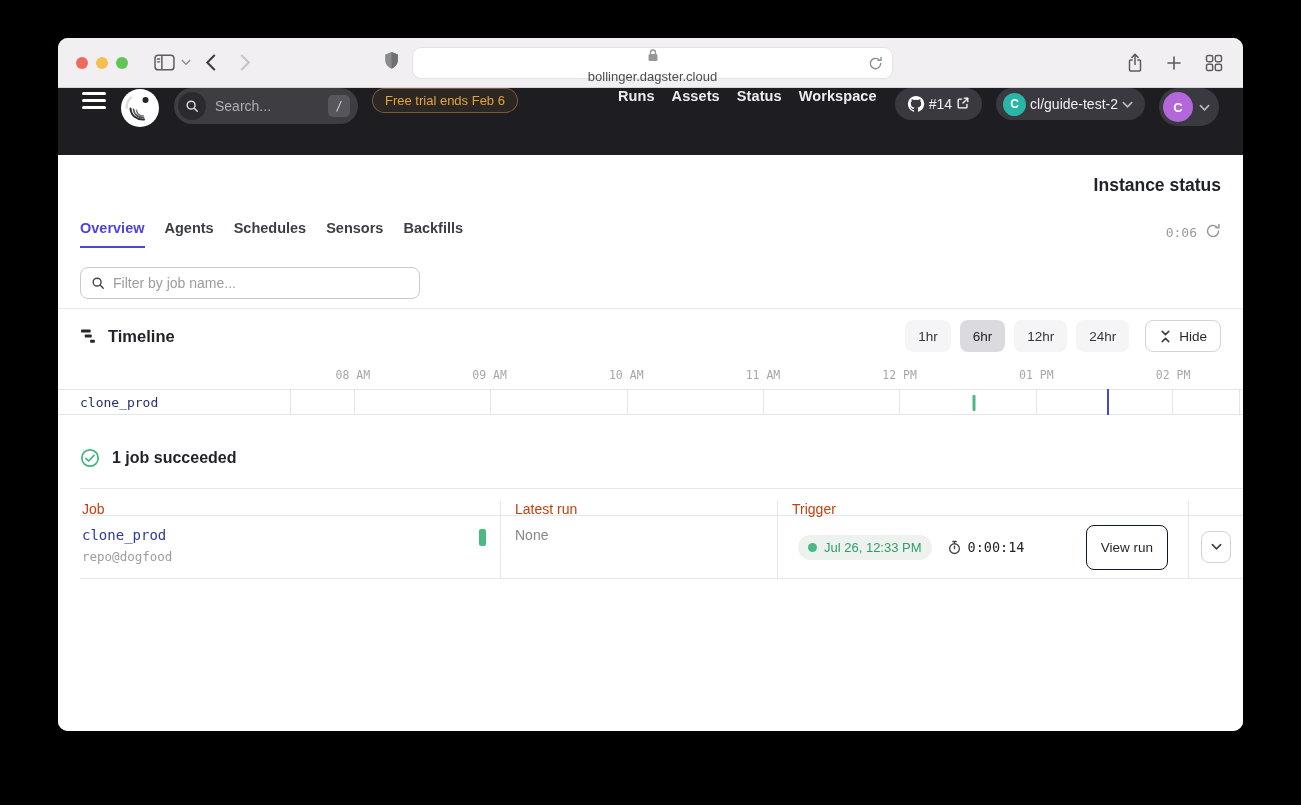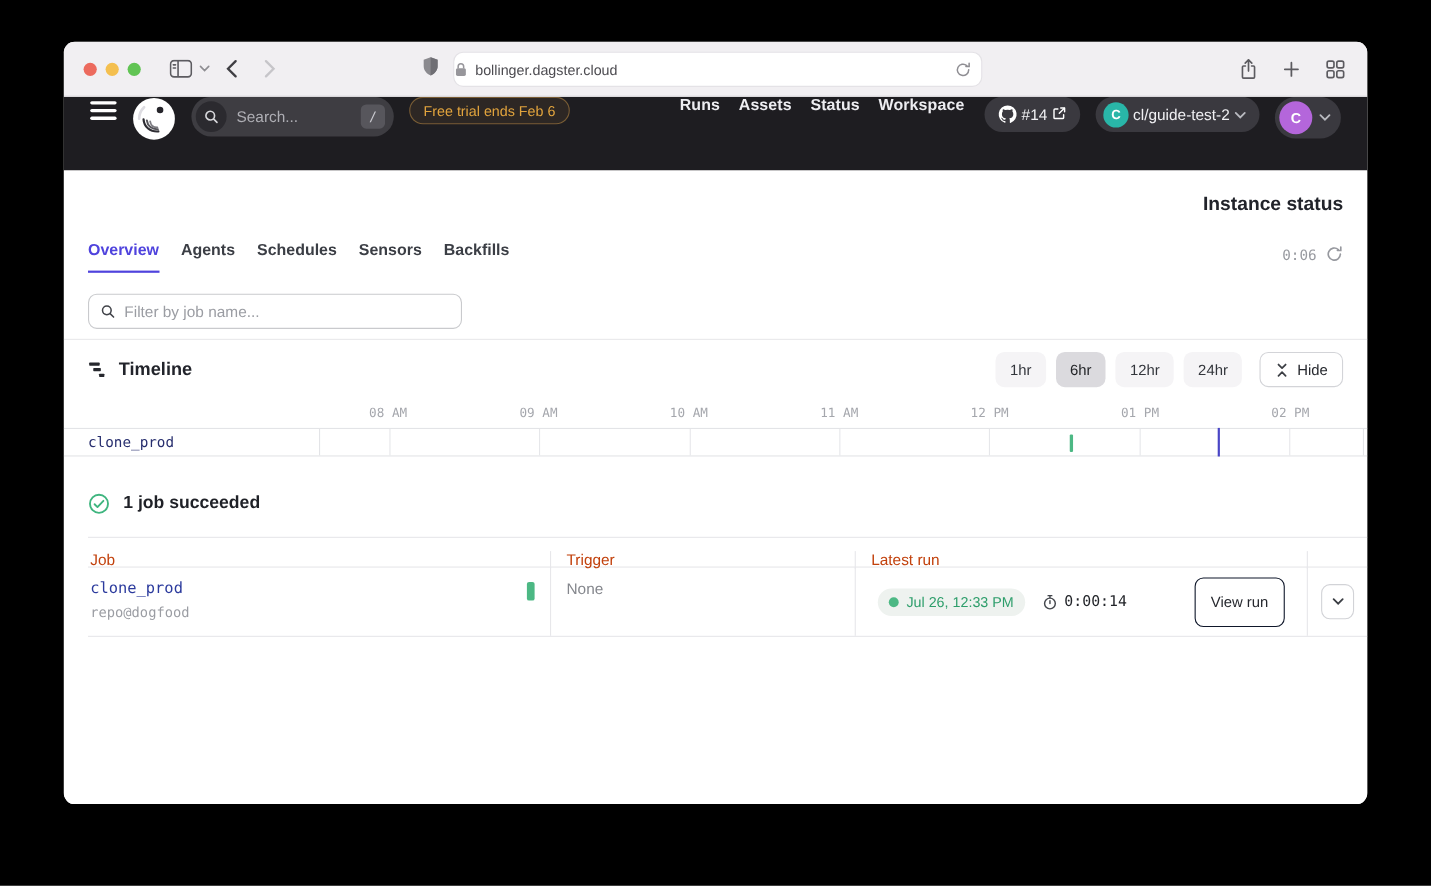--- a/index.html
+++ b/index.html
@@ -18,22 +18,22 @@
   .traffic span { width:12px; height:12px; border-radius:50%; display:block; }
   .tl-red{background:#EC6A5E;} .tl-yellow{background:#F4BF4F;} .tl-green{background:#61C454;}
   .bicon { color:#5c5b60; display:flex; align-items:center; justify-content:center; }
   .bicon svg { display:block; }
   .chev-mini { color:#8e8d92; margin:0 14px 0 6px; }
   .nav-back { color:#3f3e43; margin-right:24px; }
   .nav-fwd  { color:#c6c5c9; }
   .shield { position:absolute; left:325px; top:13px; }
   .url-pill { position:absolute; left:354px; top:9px; width:481px; height:32px;
               background:#fff; border:1px solid #e4e2e6; border-radius:9px;
-              display:flex; align-items:center; justify-content:flex-start; gap:7px;
-              color:#4c4b50; font-size:13px; }
+              display:flex; align-items:center; justify-content:space-between; gap:7px;
+              color:#4c4b50; font-size:13px;flex-direction:column; }
   .url-reload { position:absolute; right:9px; top:8px; color:#8f8e93; }
   .bar-right { position:absolute; right:20px; top:0; height:50px; display:flex;
                align-items:center; gap:23px; color:#5f5e63; }
 
   
   .app-header { height:67px; background:#1e1d21; display:flex; 
                 padding:0 24px; gap:14px; }
   .hamburger { width:24px; display:flex; flex-direction:column; gap:4.5px; padding:4px 0; cursor:pointer; }
   .hamburger i { display:block; height:2.5px; background:#fff; border-radius:2px; }
   .logo { width:40px; height:40px; flex:none; }
@@ -377,22 +377,22 @@
       <svg width="20" height="20" viewBox="0 0 20 20" fill="none" stroke="#3FB57F" stroke-width="1.7">
           <circle cx="10" cy="10" r="8.2"></circle>
           <path d="M6 10.4l2.6 2.6 5.4-5.7" stroke-linecap="round" stroke-linejoin="round"></path>
         </svg>
       <span class="txt">1 job succeeded</span>
     </div>
 
     <div class="jobs-table">
       <div class="jt-header">
         <div>Job</div>
+        <div>Latest run</div>
         <div>Trigger</div>
-        <div>Latest run</div>
         <div></div>
       </div>
       <div class="jt-row">
         <div class="cell-job">
           <div class="job-link">clone_prod</div>
           <div class="job-loc">repo@dogfood</div>
           <span class="job-tag"></span>
         </div>
         <div class="cell-trigger">None</div>
         <div class="cell-latest">

